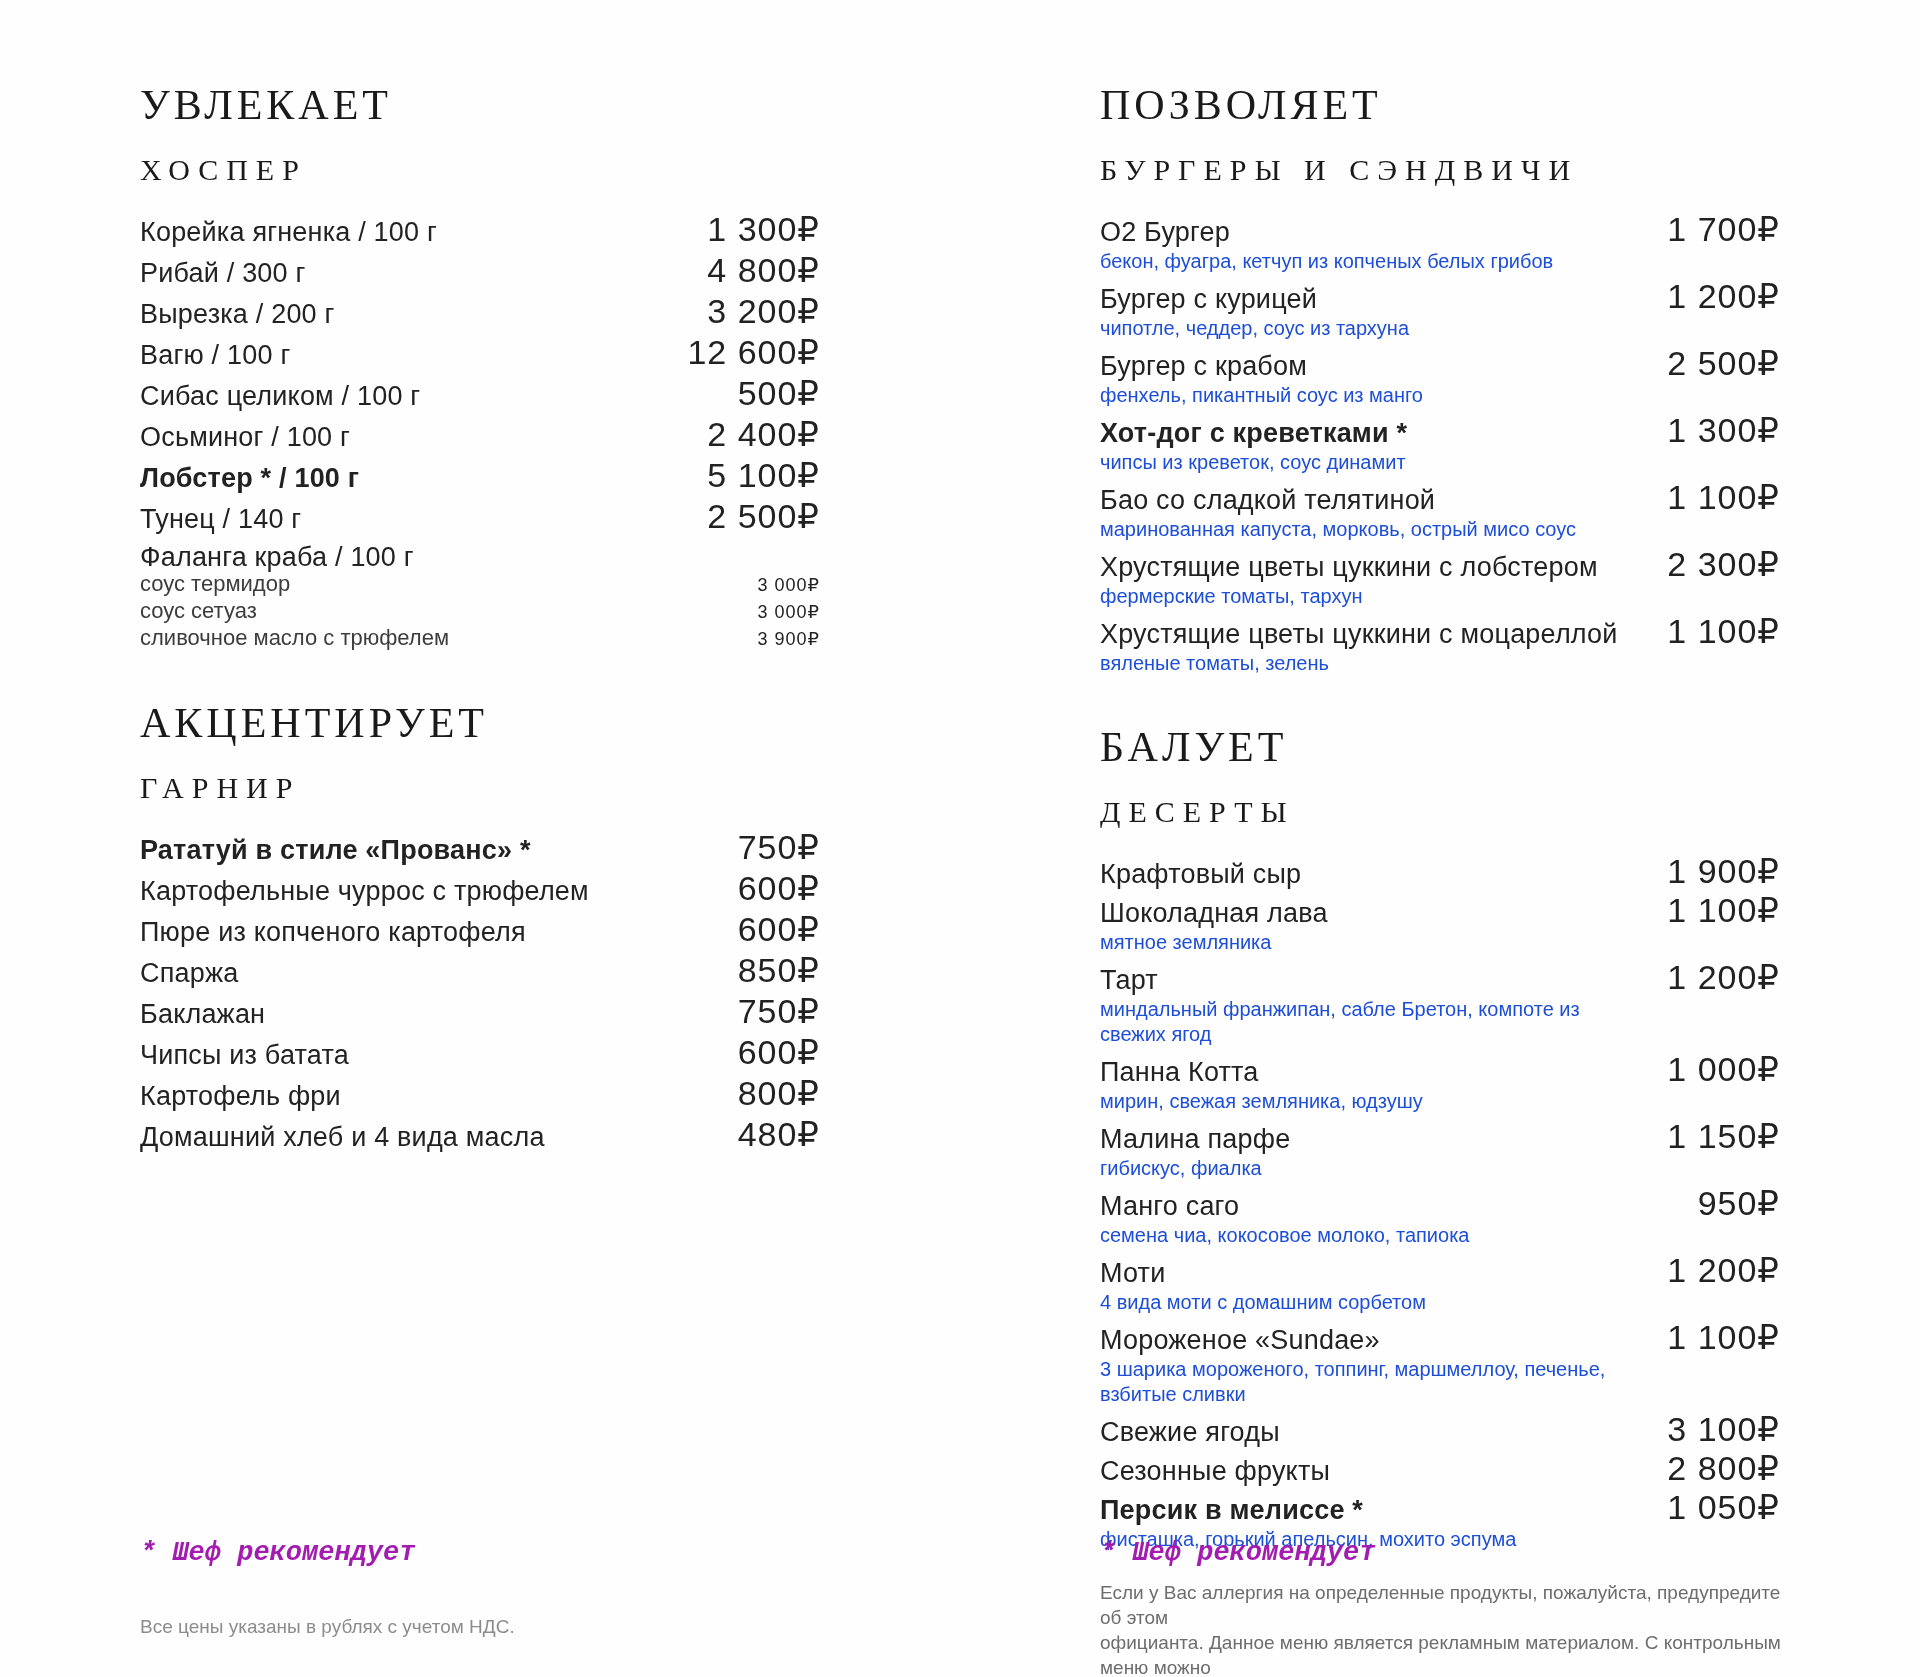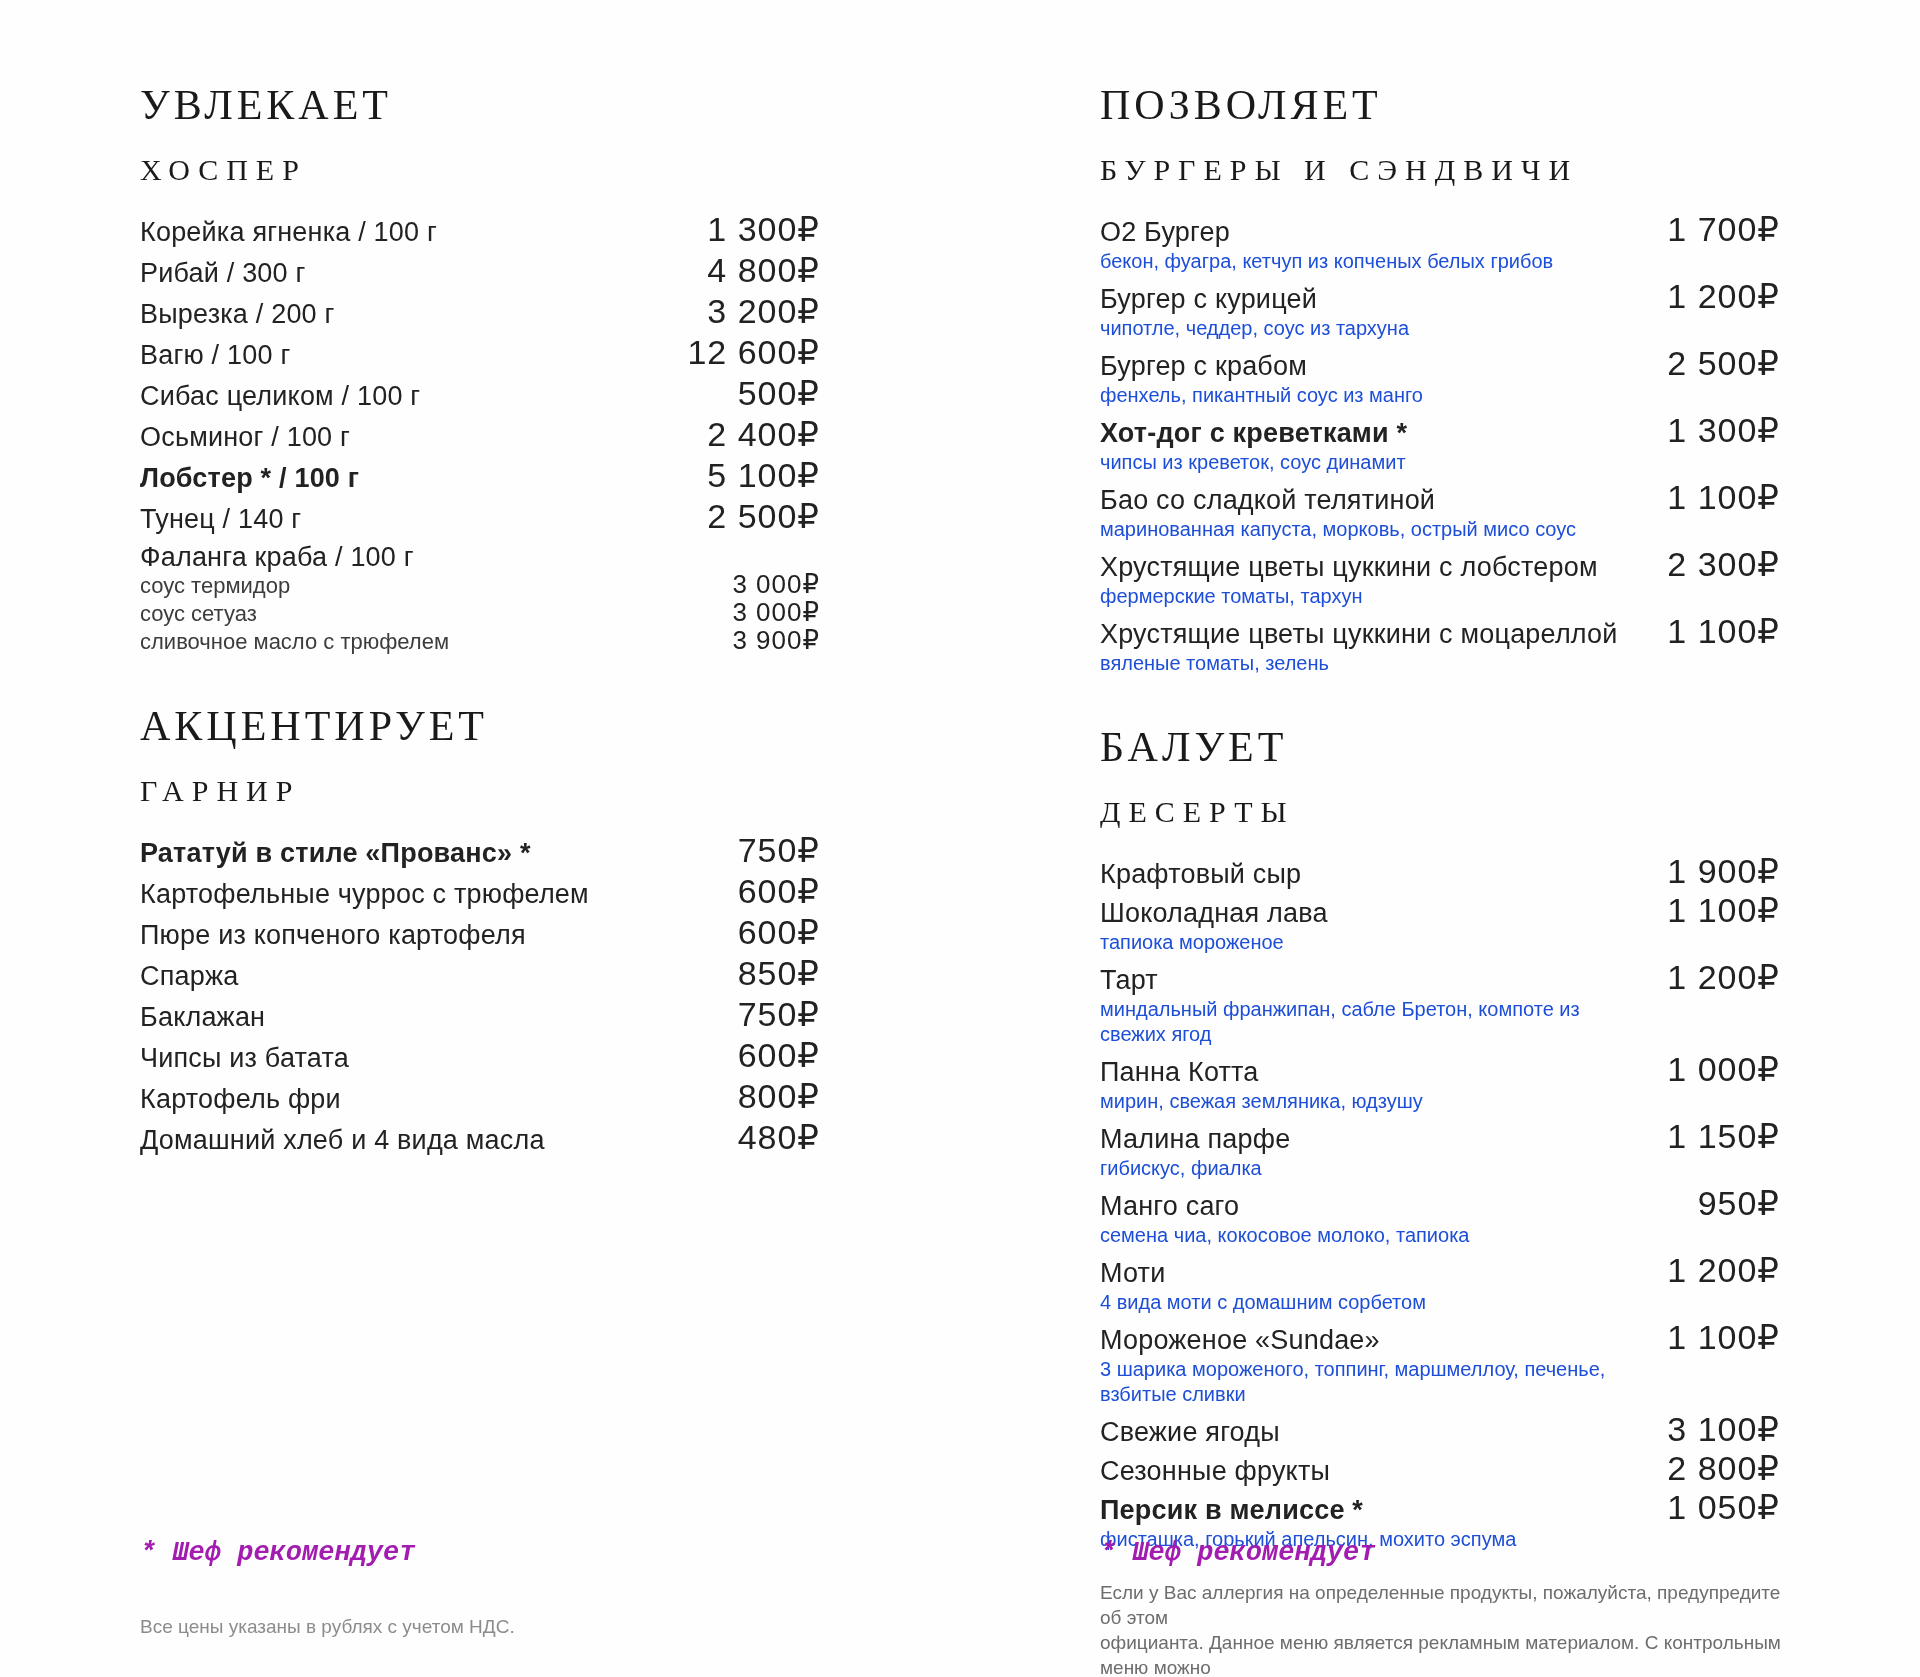--- a/index.html
+++ b/index.html
@@ -62,21 +62,21 @@
     font-size: 20px;
     line-height: 25px;
     color: #1d4ed8;
     margin-top: 3px;
     max-width: 630px;
     white-space: pre-line;
   }
   .variants { }
   .variant-row { display: flex; justify-content: space-between; align-items: baseline; }
   .variant-name { font-size: 22px; line-height: 26px; color: #3c3c3c; }
-  .variant-price { font-size: 26px; line-height: 26px; letter-spacing: 1px; color: #222222; white-space: nowrap; }
+  .variant-price { font-size: 18px; line-height: 26px; letter-spacing: 1px; color: #222222; white-space: nowrap; }
 
   .footnote {
     position: absolute;
     top: 1538px;
     font-size: 27px;
     font-style: italic;
     font-weight: 700;
     color: #a21caf;
     font-family: Liberation Mono, monospace;
   }
@@ -349,21 +349,21 @@
       <span class="item-price">1 900₽</span>
     </div>
 
   </div>
 
   <div class="menu-item">
     <div class="item-row">
       <span class="item-name">Шоколадная лава</span>
       <span class="item-price">1 100₽</span>
     </div>
-    <div class="item-desc">тапиока мороженое</div>
+    <div class="item-desc">мятное земляника</div>
 
   </div>
 
   <div class="menu-item">
     <div class="item-row">
       <span class="item-name">Тарт</span>
       <span class="item-price">1 200₽</span>
     </div>
     <div class="item-desc">миндальный франжипан, сабле Бретон, компоте из
 свежих ягод</div>

